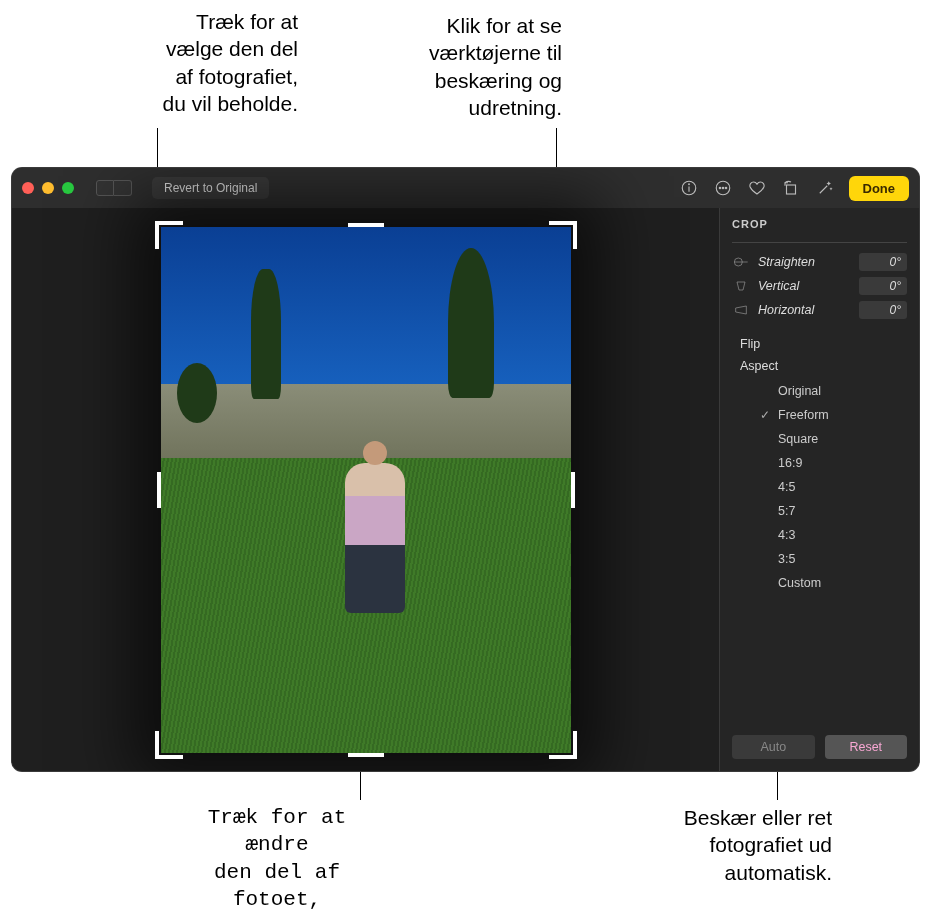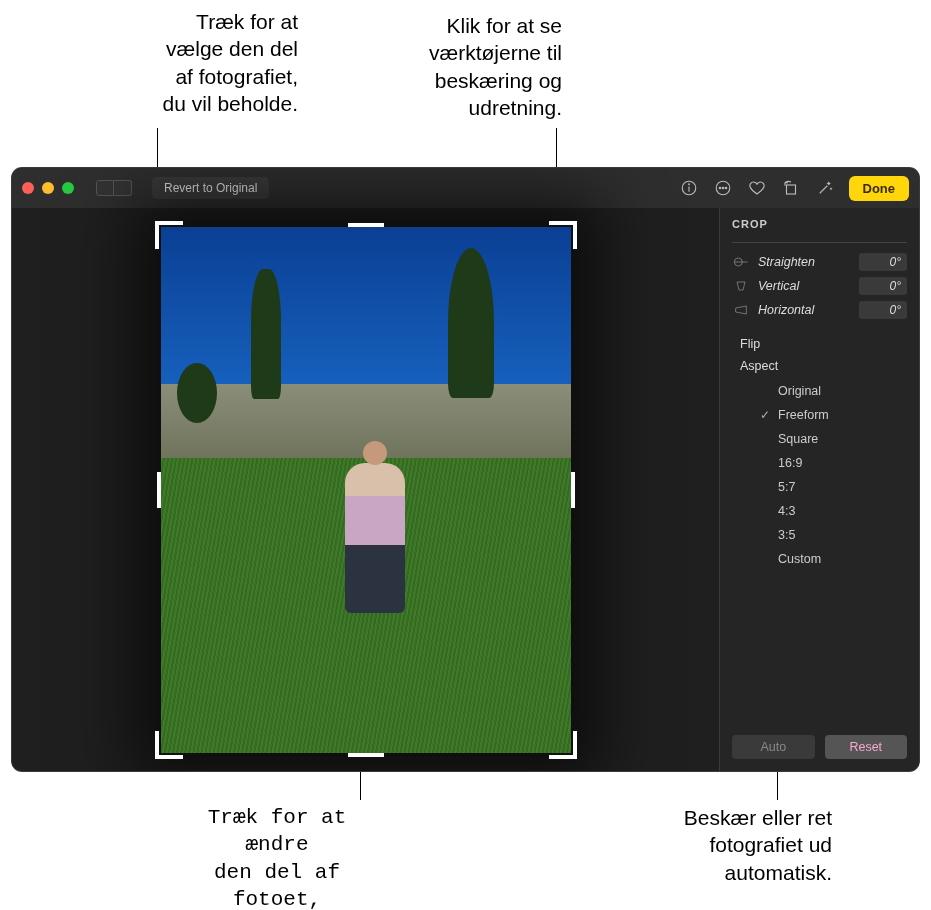--- a/index.html
+++ b/index.html
@@ -382,20 +382,21 @@
             </svg>
         </span>
         <span>Aspect</span>
       </div>
 
       <div class="aspect-list" id="aspect-list">
           <div class="aspect-item">Original</div>
           <div class="aspect-item selected">Freeform</div>
           <div class="aspect-item">Square</div>
           <div class="aspect-item">16:9</div>
+          <div class="aspect-item">4:5</div>
           <div class="aspect-item">5:7</div>
           <div class="aspect-item">4:3</div>
           <div class="aspect-item">3:5</div>
           <div class="aspect-item">Custom</div>
         </div>
 
       <div class="sb-footer">
         <button class="auto">Auto</button>
         <button class="reset">Reset</button>
       </div>

